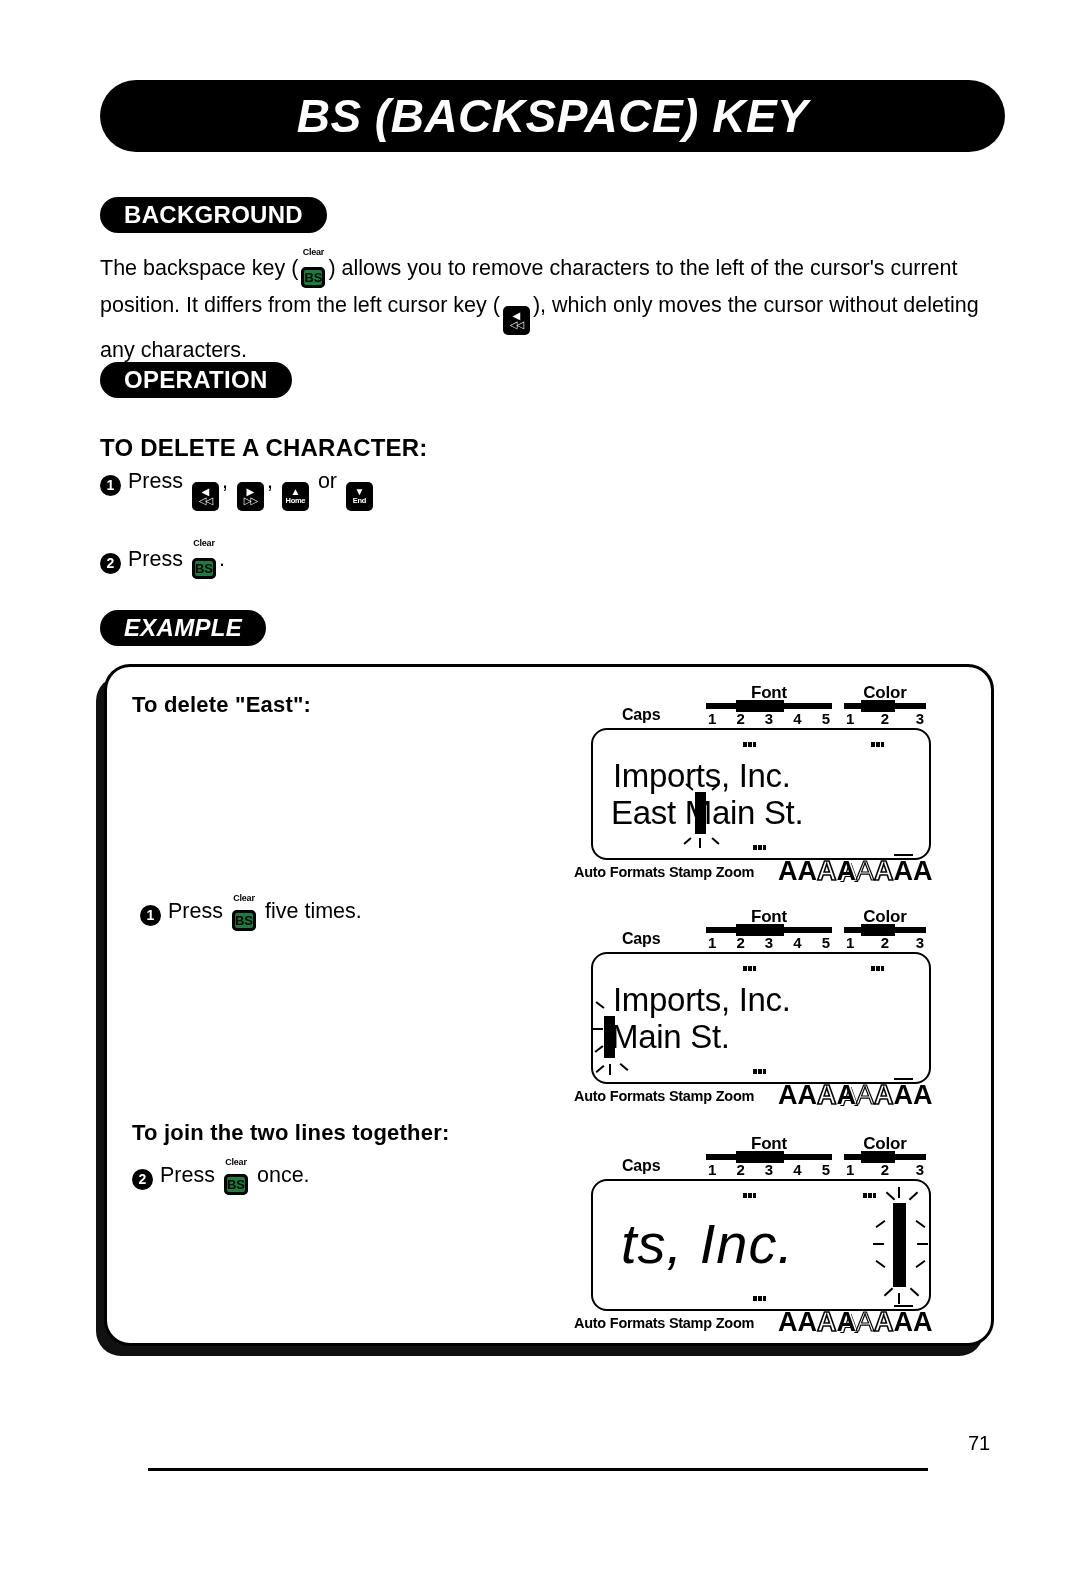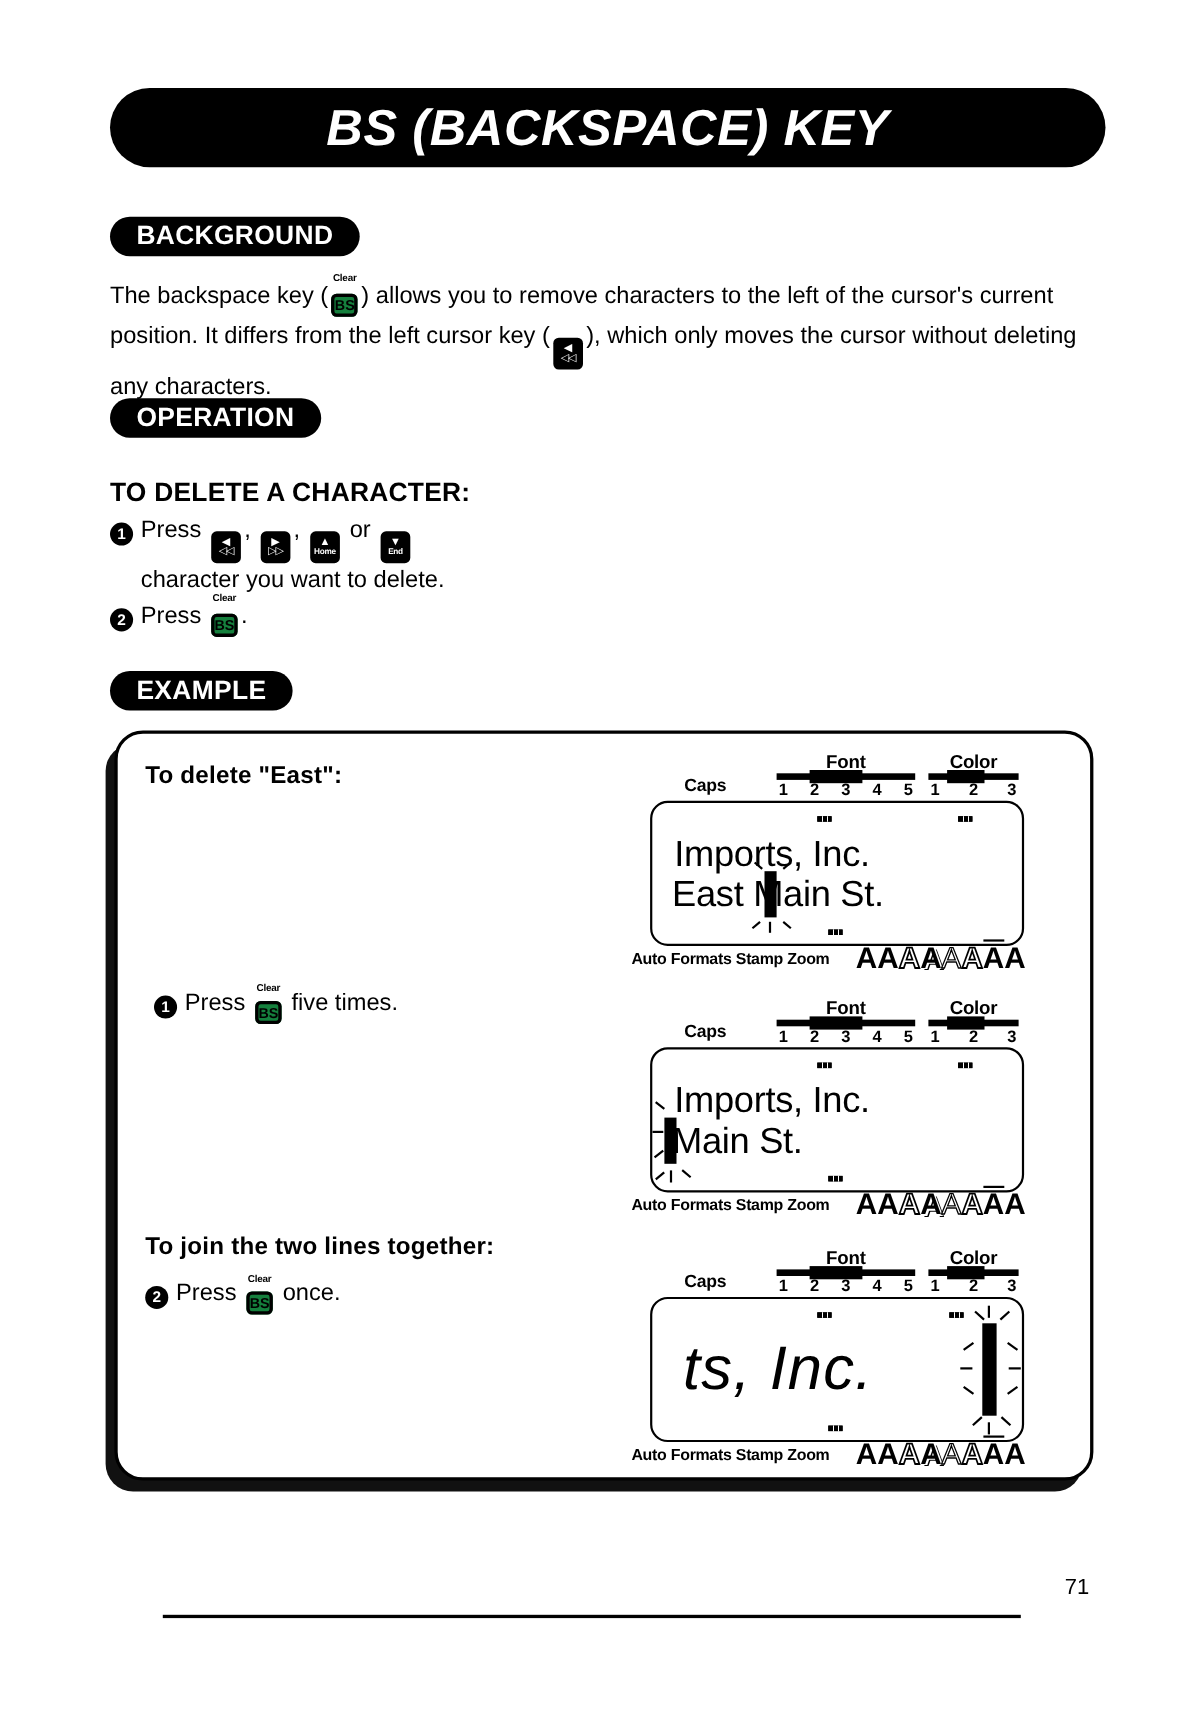--- a/index.html
+++ b/index.html
@@ -49,21 +49,21 @@
     padding: 0 24px;
   }
   .pill .pill-text {
     color: #fff;
     font-size: 24px;
     font-weight: bold;
     letter-spacing: 0.3px;
   }
   #pill-background { left: 100px; top: 197px; justify-content: center; }
   #pill-operation  { left: 100px; top: 362px; }
-  #pill-example    { left: 100px; top: 610px; }
+  #pill-example    { left: 100px; top: 610px; font-style: italic; }
 
   
   .body-para {
     position: absolute;
     left: 100px;
     top: 253px;
     width: 885px;
     font-size: 21.5px;
     line-height: 30px;
     color: #000;
@@ -411,21 +411,20 @@
       </span></span><span>,</span>
   <span class="key"><span class="key-dark">
         <span class="k-top">▲</span>
         <span class="k-bot-txt">Home</span>
       </span></span>
   <span>or</span>
   <span class="key"><span class="key-dark">
         <span class="k-top">▼</span>
         <span class="k-bot-txt">End</span>
       </span></span>
-  <span class="indent-line">character you want to delete.</span>
 </div>
 
 <div class="step-row" id="step-2">
   <span class="stepnum">2</span><span>Press</span>
   <span class="key"><span class="key-cap">Clear</span><span class="key-bs">BS</span></span><span>.</span>
 </div>
 
 <div class="pill" id="pill-example">
   <span class="pill-text">EXAMPLE</span>
 </div>

